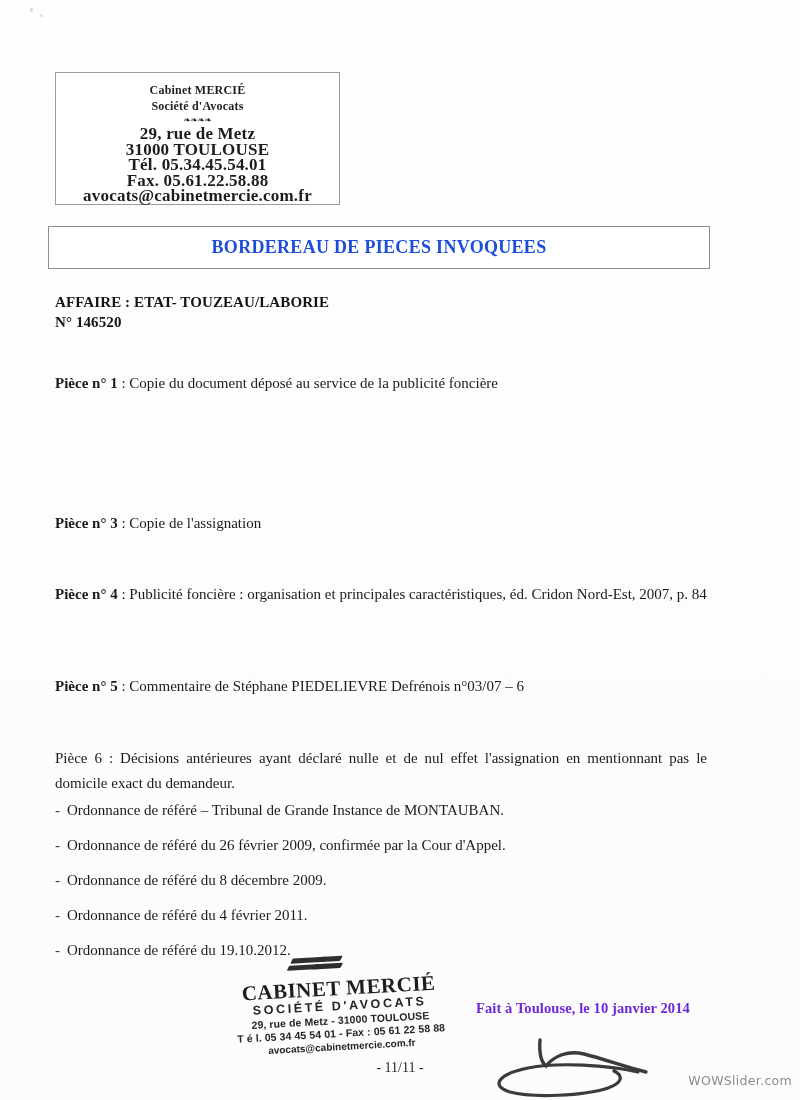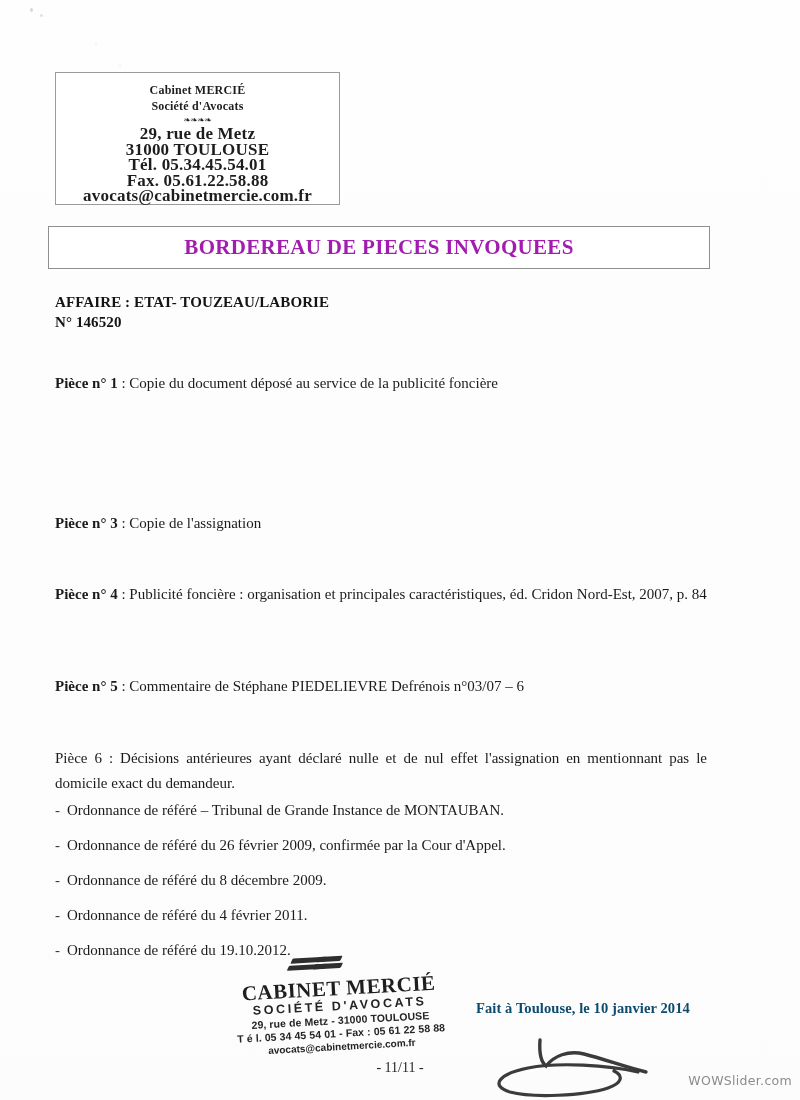--- a/index.html
+++ b/index.html
@@ -78,23 +78,23 @@
     height: 43px;
     border: 1px solid #8f8f8f;
     box-sizing: border-box;
     background: #ffffff;
     display: flex;
     align-items: center;
     justify-content: center;
   }
   .title-box .title-text {
     font-weight: bold;
-    font-size: 21px;
+    font-size: 18px;
     letter-spacing: .3px;
-    color: #a21caf;
+    color: #1d4ed8;
   }
 
   
   .affair {
     position: absolute;
     left: 55px;
     top: 292px;
     width: 600px;
   }
   .affair .ln {
@@ -233,21 +233,21 @@
   }
 
   
   .sign-line {
     position: absolute;
     left: 476px;
     top: 1000px;
     font-weight: bold;
     font-size: 14.5px;
     letter-spacing: .1px;
-    color: #0c4a6e;
+    color: #6d28d9;
   }
   .signature {
     position: absolute;
     left: 488px;
     top: 1032px;
     width: 190px;
     height: 66px;
   }
 
   

